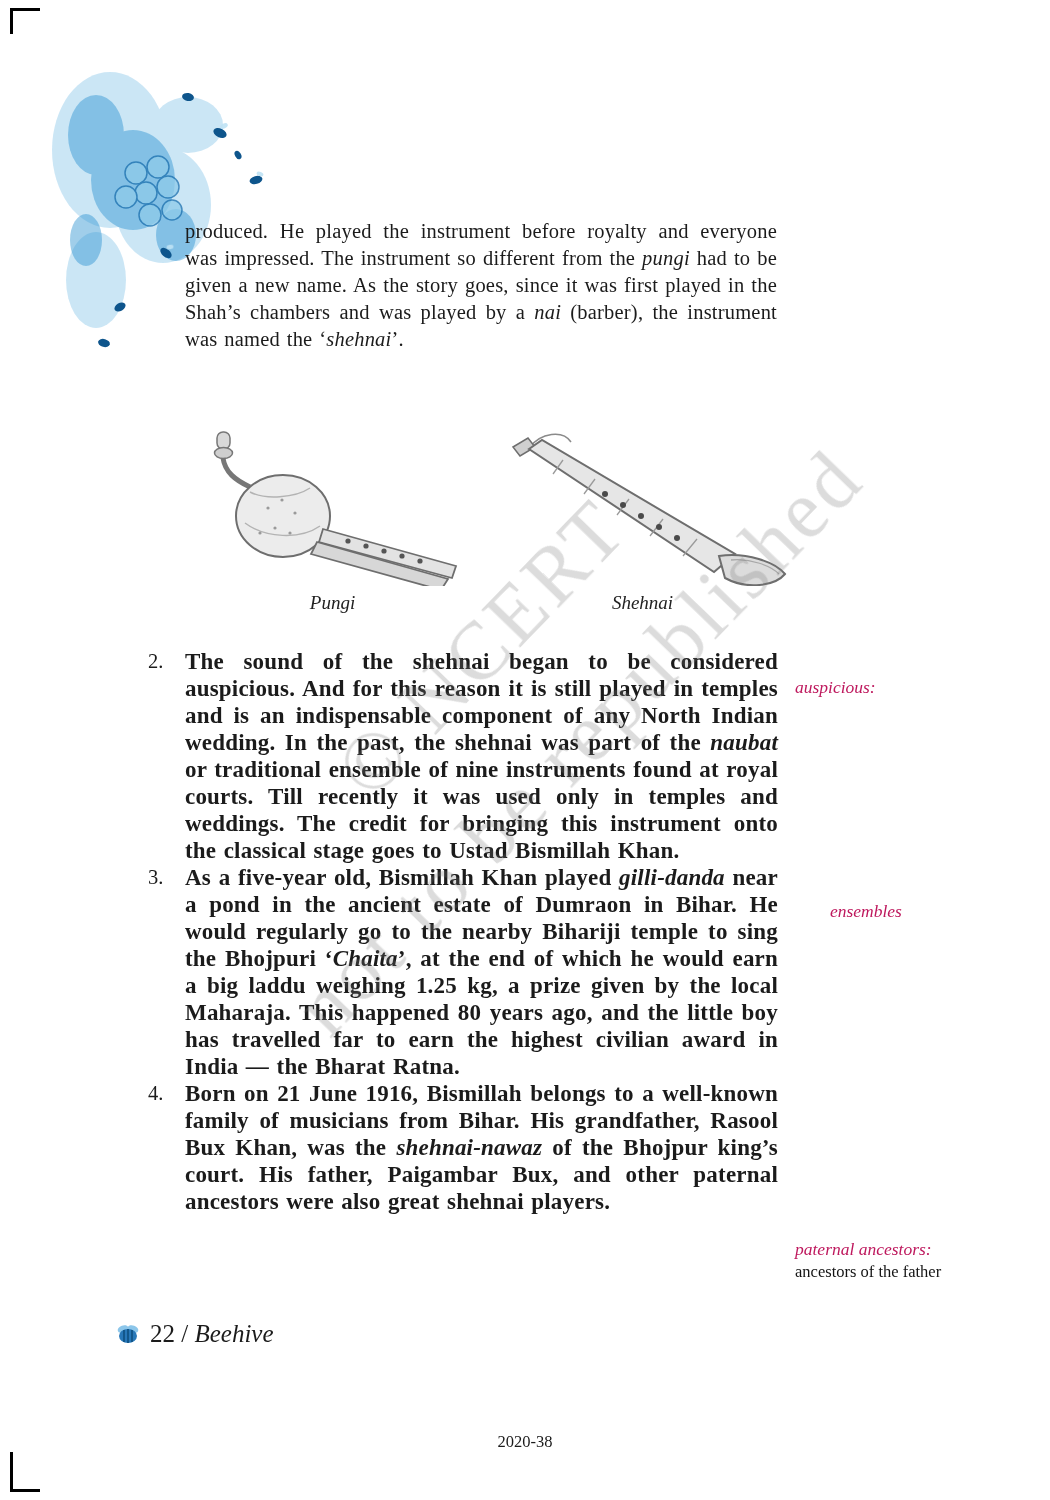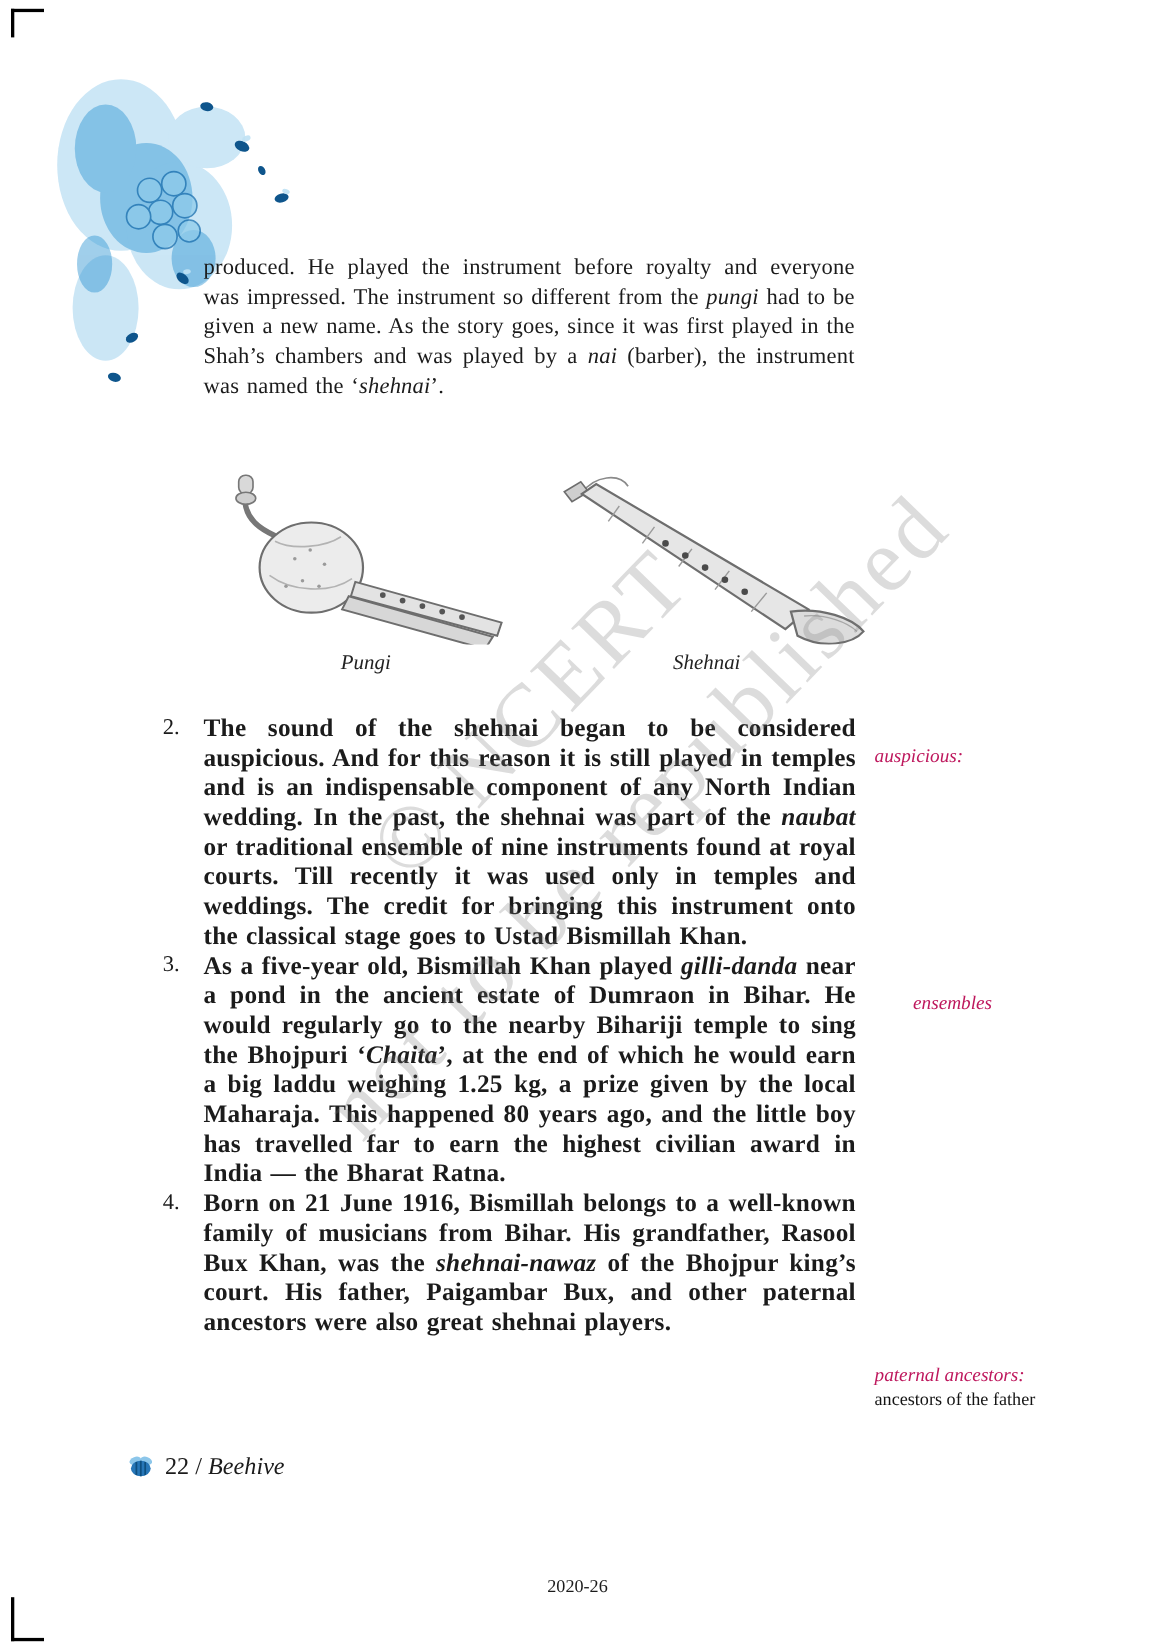--- a/index.html
+++ b/index.html
@@ -15,21 +15,21 @@
   .crop-tl { position:absolute; left:10px; top:8px; width:30px; height:26px;
              border-left:3px solid #000; border-top:3px solid #000; }
   .crop-bl { position:absolute; left:10px; top:1452px; width:30px; height:40px;
              border-left:3px solid #000; border-bottom:3px solid #000; }
 
   
   .decor { position:absolute; left:38px; top:55px; width:235px; height:295px; }
 
   
   .intro {
-    position:absolute; left:185px; top:230px; width:592px;
+    position:absolute; left:185px; top:218px; width:592px;
     font-size:20.5px; line-height:27px; text-align:justify;
     letter-spacing:0.2px; word-spacing:1.5px;
   }
 
   
   .figures { position:absolute; left:190px; top:428px; width:610px; display:flex; gap:10px; }
   .figure { display:flex; flex-direction:column; align-items:center; }
   .figure.pungi  { width:285px; }
   .figure.shehnai{ width:315px; }
   .figure svg { display:block; }
@@ -55,21 +55,21 @@
   .watermark {
     position:absolute; left:-10px; top:560px; width:1080px;
     transform:rotate(-46deg); transform-origin:50% 50%;
     text-align:center; color:rgba(120,120,120,0.26);
     font-size:82px; line-height:1.65; letter-spacing:4px;
     pointer-events:none; z-index:5; white-space:nowrap;
   }
 
   
   .footer { position:absolute; left:115px; top:1320px; display:flex; align-items:center; gap:9px; }
-  .footer .page-label { font-size:22px; }
+  .footer .page-label { font-size:25px; }
   .year { position:absolute; left:0; top:1432px; width:100%; text-align:center; font-size:16.5px; }
 </style>
 </head>
 <body>
 
 <div class="page">
 
   <div class="crop-tl"></div>
   <div class="crop-bl"></div>
 
@@ -206,15 +206,15 @@
   <div class="footer">
     <svg viewBox="0 0 26 22" width="26" height="22">
       <ellipse cx="8" cy="6" rx="5.5" ry="3.5" fill="#8cc6ea" transform="rotate(-20 8 6)"></ellipse>
       <ellipse cx="18" cy="6" rx="5.5" ry="3.5" fill="#8cc6ea" transform="rotate(20 18 6)"></ellipse>
       <ellipse cx="13" cy="13" rx="9" ry="7" fill="#2777b8"></ellipse>
       <path d="M9,7 L9,19 M13,6 L13,20 M17,7 L17,19" stroke="#0e4f80" stroke-width="1.6" fill="none"></path>
     </svg>
     <span class="page-label"><span>22 / </span><span class="it">Beehive</span></span>
   </div>
 
-  <div class="year">2020-26</div>
+  <div class="year">2020-38</div>
 
 </div>
 
 </body></html>

